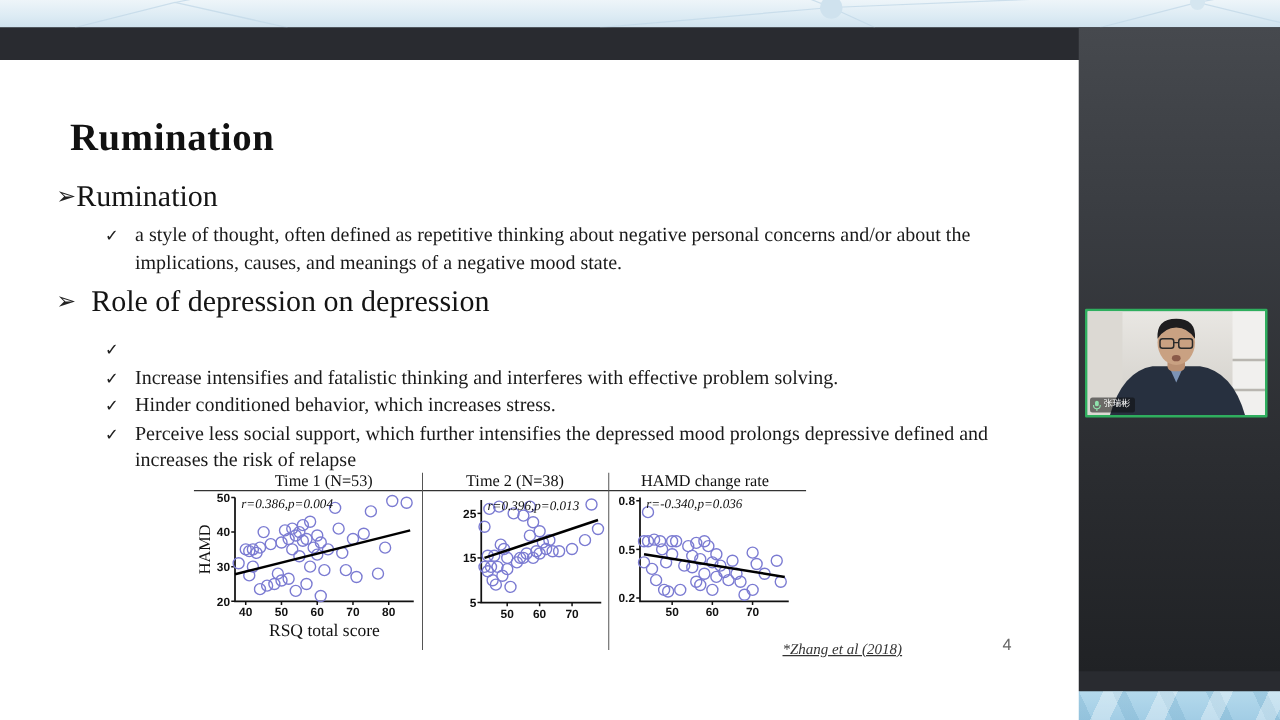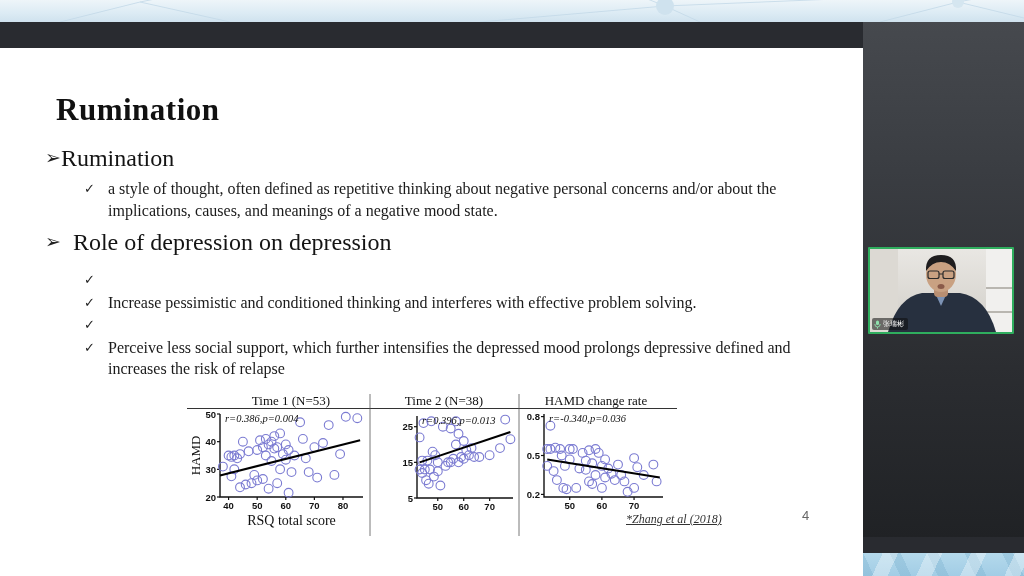--- a/index.html
+++ b/index.html
@@ -28,21 +28,21 @@
   .sec-head .arrow{font-size:19px;position:relative;top:-2px;color:#222;}
   .sec1{left:45px;top:97px;}
   .sec2{left:45px;top:181px;}
   .sec2 .arrow{margin-right:12px;}
   .check-row{position:absolute;display:flex;gap:10px;font-size:16px;line-height:21.5px;color:#1a1a1a;}
   .check-row .check{flex:0 0 14px;font-size:13px;color:#222;}
   .sub1{left:84px;top:130px;width:716px;}
   .check-list{position:absolute;left:84px;top:221px;width:716px;}
   .check-list .check-row{position:static;margin:0 0 1px 0;}
 
-  #figure{position:absolute;left:155px;top:346px;width:490px;height:142px;margin-left:32px;}
+  #figure{position:absolute;left:155px;top:330px;width:490px;height:142px;}
   .citation{position:absolute;left:626px;top:464px;font-size:12px;font-style:italic;color:#333;text-decoration:underline;}
   .pagenum{position:absolute;left:802px;top:460px;font-size:13px;color:#666;
     font-family:"Liberation Sans", sans-serif;}
 
   
   .webcam{position:absolute;left:868px;top:247px;width:142px;height:83px;
     border:2px solid #2fae5e;border-radius:1px;overflow:hidden;background:#ddd;}
   .nametag{position:absolute;left:2px;bottom:2px;display:flex;align-items:center;gap:2px;
     background:rgba(15,15,15,0.55);color:#fff;font-size:7px;line-height:10px;
     padding:1px 4px 1px 2px;border-radius:2px;font-family:"Liberation Sans", sans-serif;}
@@ -90,24 +90,25 @@
       <span class="arrow">➢</span>
         <span>Role of depression on depression</span>
     </div>
 
     <div class="check-list">
       <div class="check-row">
         <span class="check">✓</span>
       </div>
       <div class="check-row">
         <span class="check">✓</span>
-        <span>Increase pessimistic and conditioned thinking and  interferes with effective problem solving.</span>
+        <span>Increase intensifies and fatalistic thinking and  interferes with effective problem solving.</span>
       </div>
       <div class="check-row">
         <span class="check">✓</span>
+        <span>Hinder conditioned behavior, which increases stress.</span>
       </div>
       <div class="check-row">
         <span class="check">✓</span>
         <span>Perceive less social support, which further intensifies the depressed mood prolongs depressive defined and increases the risk of relapse</span>
       </div>
     </div>
 
     <div id="figure"><svg width="490" height="142">
           <line x1="0" y1="14.5" x2="490" y2="14.5" stroke="#333" stroke-width="1"></line>
           <text x="104" y="11" font-size="13" text-anchor="middle" font-family="&quot;Liberation Serif&quot;, serif" fill="#111">Time 1 (N=53)</text>

